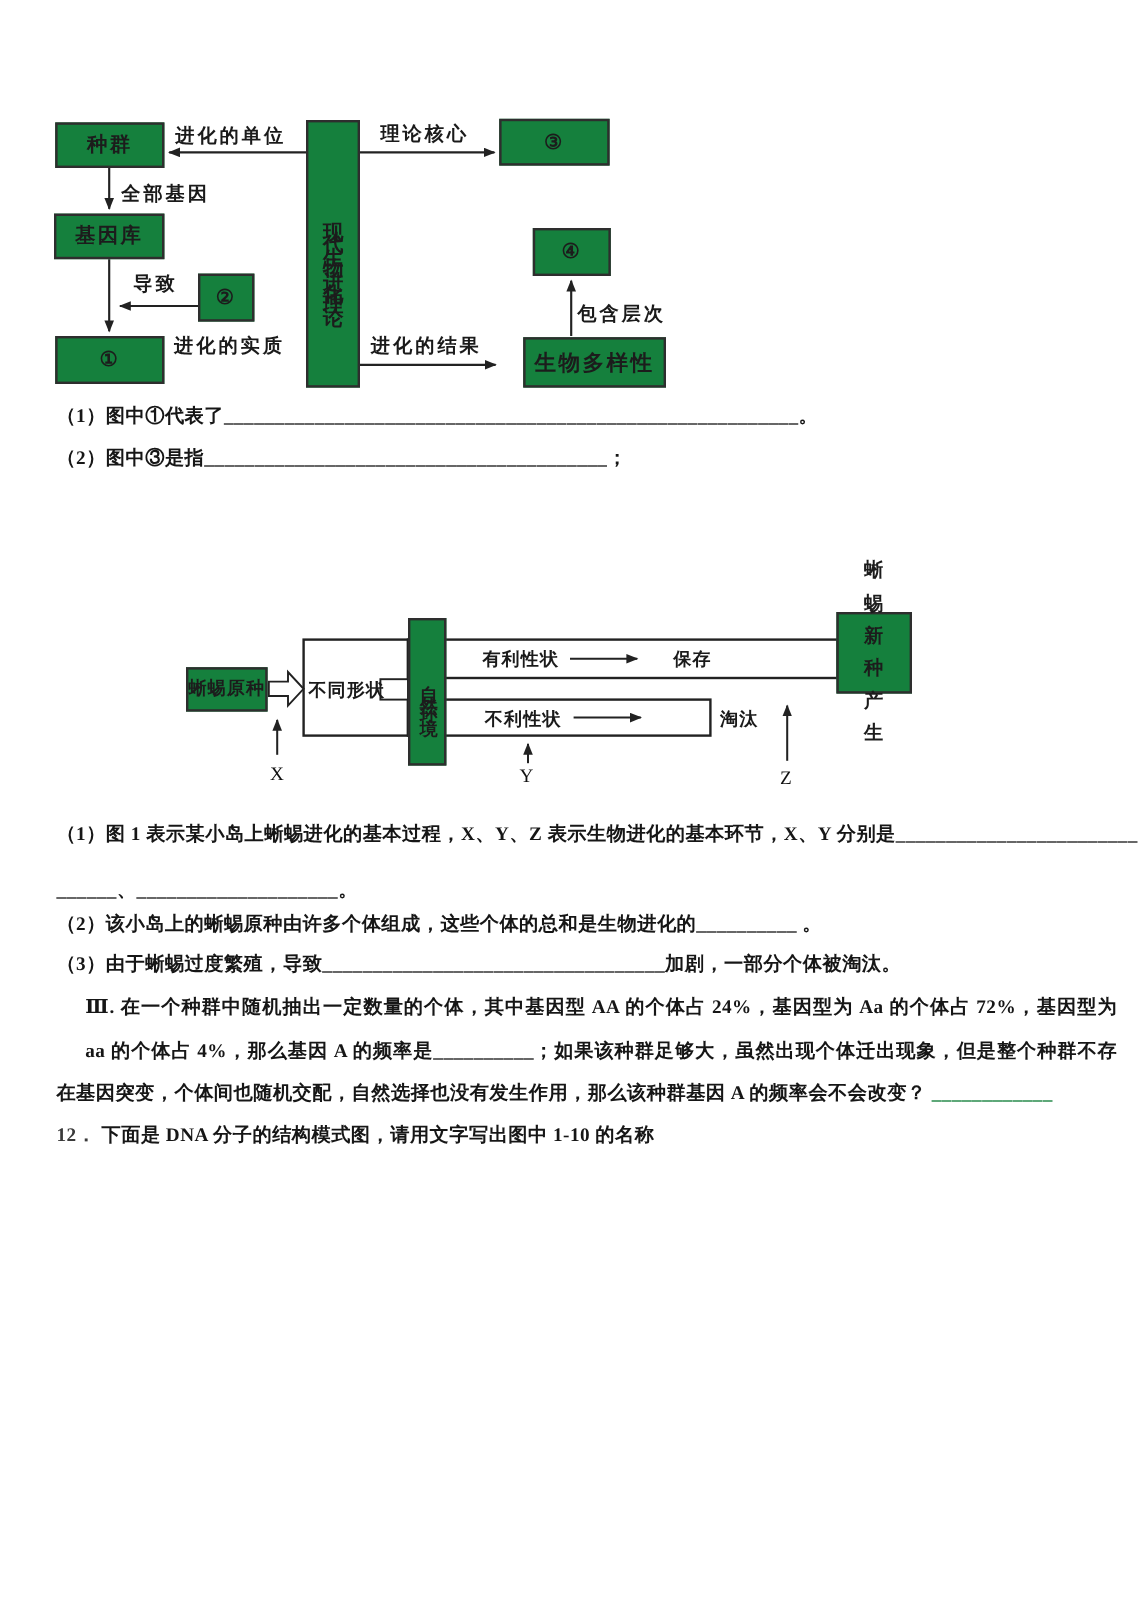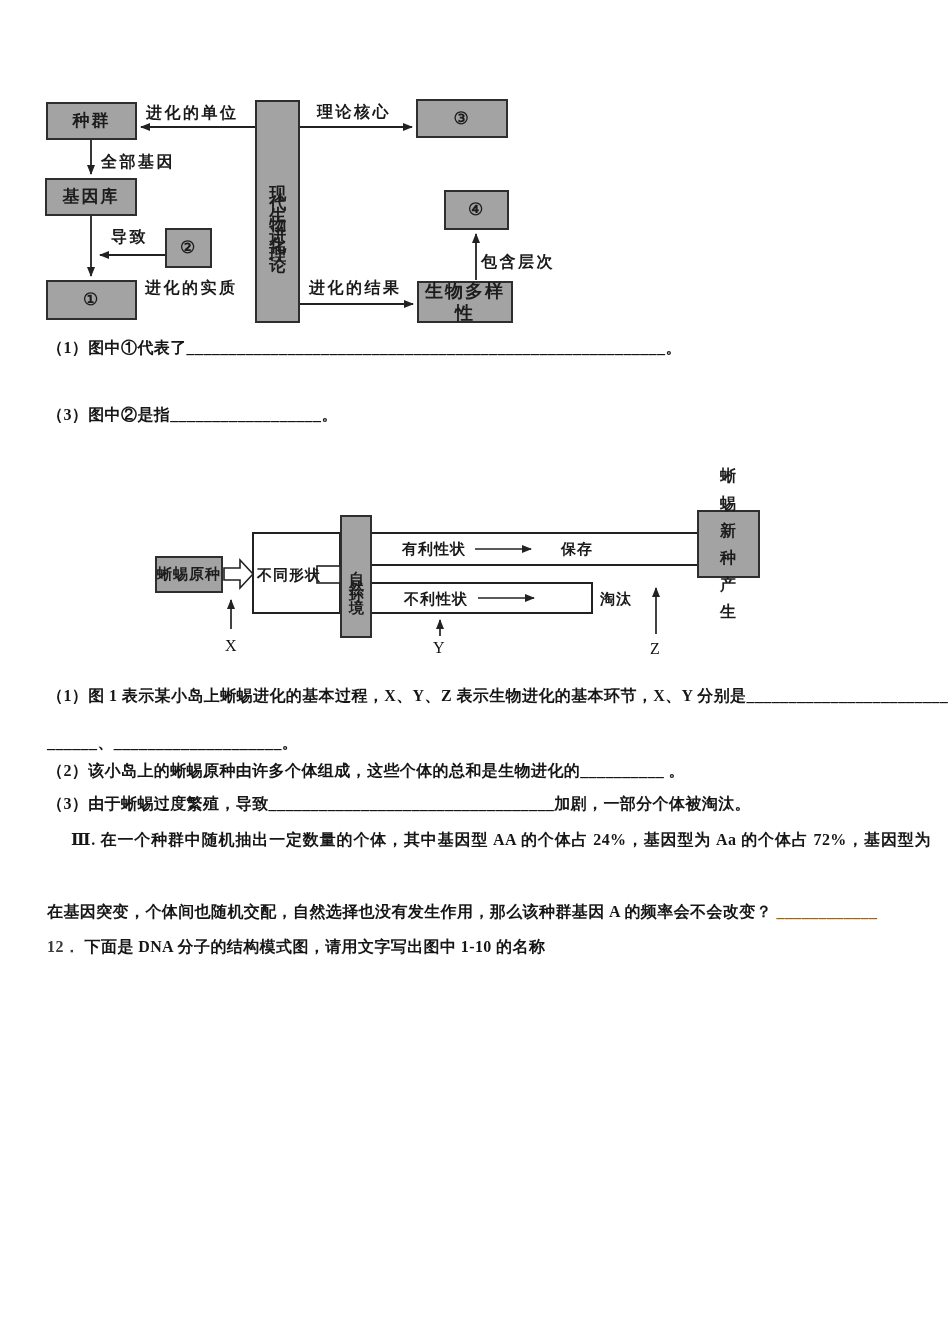--- a/index.html
+++ b/index.html
@@ -8,25 +8,25 @@
     font-family:"Liberation Serif","DejaVu Serif",serif;color:#1c1c1c;
     margin:0 auto;overflow:hidden;
   }
   
   .tline{
     position:absolute;left:47px;width:860px;
     font-size:16px;font-weight:700;line-height:22px;letter-spacing:.4px;
     white-space:nowrap;color:#161616;
   }
   .tline.justify{white-space:normal;text-align:justify;text-align-last:justify;margin-left:24px;}
-  .blank-gray{color:#a16207;}
+  .blank-gray{color:#15803d;}
   .num-light{font-weight:700;color:#3a3a3a;}
   
   .box{
-    position:absolute;box-sizing:border-box;border:2px solid #2e2e2e;background:#a3a3a3;
+    position:absolute;box-sizing:border-box;border:2px solid #2e2e2e;background:#15803d;
     display:flex;align-items:center;justify-content:center;text-align:center;
     font-size:17px;font-weight:700;letter-spacing:2px;line-height:1.25;
   }
   .vbox{letter-spacing:0;}
   .vtext{writing-mode:vertical-rl;letter-spacing:10px;font-weight:700;}
   .dlabel{
     position:absolute;font-size:16px;font-weight:700;letter-spacing:2.5px;
     white-space:nowrap;color:#1a1a1a;text-align:right;
   }
   .dlabel.small{font-size:15px;letter-spacing:1px;}
@@ -56,32 +56,32 @@
 
   <div class="box" style="left:46px;top:102px;width:91px;height:38px">种群</div>
   <div class="box" style="left:45px;top:178px;width:92px;height:38px">基因库</div>
   <div class="box" style="left:165px;top:228px;width:47px;height:40px">②</div>
   <div class="box" style="left:46px;top:280px;width:91px;height:40px">①</div>
   <div class="box vbox" style="left:255px;top:100px;width:45px;height:223px">
     <span class="vtext">现代生物进化理论</span>
   </div>
   <div class="box" style="left:416px;top:99px;width:92px;height:39px">③</div>
   <div class="box" style="left:444px;top:190px;width:65px;height:40px">④</div>
-  <div class="box" style="left:417px;top:281px;width:96px;height:42px;font-size:18px">生物多样性</div>
+  <div class="box" style="left:436px;top:281px;width:119px;height:42px;font-size:18px">生物多样性</div>
 
   <div class="dlabel" style="left:146px;top:103px">进化的单位</div>
   <div class="dlabel" style="left:101px;top:152px">全部基因</div>
   <div class="dlabel" style="left:111px;top:227px">导致</div>
   <div class="dlabel" style="left:145px;top:278px">进化的实质</div>
   <div class="dlabel" style="left:317px;top:102px">理论核心</div>
   <div class="dlabel" style="left:309px;top:278px">进化的结果</div>
   <div class="dlabel" style="left:481px;top:252px">包含层次</div>
 
   <div class="tline" style="top:337px">（1）图中①代表了_________________________________________________________。</div>
-  <div class="tline" style="top:404px">（3）图中②是指__________________。</div>
+  <div class="tline" style="top:372px">（2）图中③是指________________________________________；</div>
 
 
   <svg class="diag" style="left:150px;top:505px;width:630px;height:160px" viewBox="150 505 630 160">
     <rect x="253" y="533" width="87" height="80" fill="#fff" stroke="#222" stroke-width="2"></rect>
     <rect x="340" y="533" width="358" height="32" fill="#fff" stroke="#222" stroke-width="2"></rect>
     <rect x="340" y="583" width="252" height="30" fill="#fff" stroke="#222" stroke-width="2"></rect>
     <rect x="317" y="566" width="23" height="17" fill="#fff" stroke="#222" stroke-width="1.6"></rect>
     <polygon points="224,568 240,568 240,560 253,574 240,588 240,580 224,580" fill="#fff" stroke="#222" stroke-width="1.6"></polygon>
     <line x1="475" y1="549" x2="531" y2="549" stroke="#222" stroke-width="1.7" marker-end="url(#ah)"></line>
     <line x1="478" y1="598" x2="534" y2="598" stroke="#222" stroke-width="1.7" marker-end="url(#ah)"></line>
@@ -104,20 +104,21 @@
   <div class="xyz" style="left:225px;top:637px">X</div>
   <div class="xyz" style="left:433px;top:639px">Y</div>
   <div class="xyz" style="left:650px;top:640px">Z</div>
 
   <div class="tline" style="top:685px">（1）图 1 表示某小岛上蜥蜴进化的基本过程，X、Y、Z 表示生物进化的基本环节，X、Y 分别是________________________</div>
   <div class="tline" style="top:732px">______、____________________。</div>
   <div class="tline" style="top:760px">（2）该小岛上的蜥蜴原种由许多个体组成，这些个体的总和是生物进化的__________ 。</div>
   <div class="tline" style="top:793px">（3）由于蜥蜴过度繁殖，导致__________________________________加剧，一部分个体被淘汰。</div>
 
   <div class="tline justify" style="top:829px">Ⅲ. 在一个种群中随机抽出一定数量的个体，其中基因型 AA 的个体占 24%，基因型为 Aa 的个体占 72%，基因型为</div>
+  <div class="tline justify" style="top:866px">aa 的个体占 4%，那么基因 A 的频率是__________；如果该种群足够大，虽然出现个体迁出现象，但是整个种群不存</div>
   <div class="tline" style="top:901px">
     <span>在基因突变，个体间也随机交配，自然选择也没有发生作用，那么该种群基因 A 的频率会不会改变？</span>
     <span class="blank-gray">____________</span>
   </div>
 
   <div class="tline" style="top:936px">
     <span class="num-light">12．</span>
     <span>下面是 DNA 分子的结构模式图，请用文字写出图中 1-10 的名称</span>
   </div>
 

